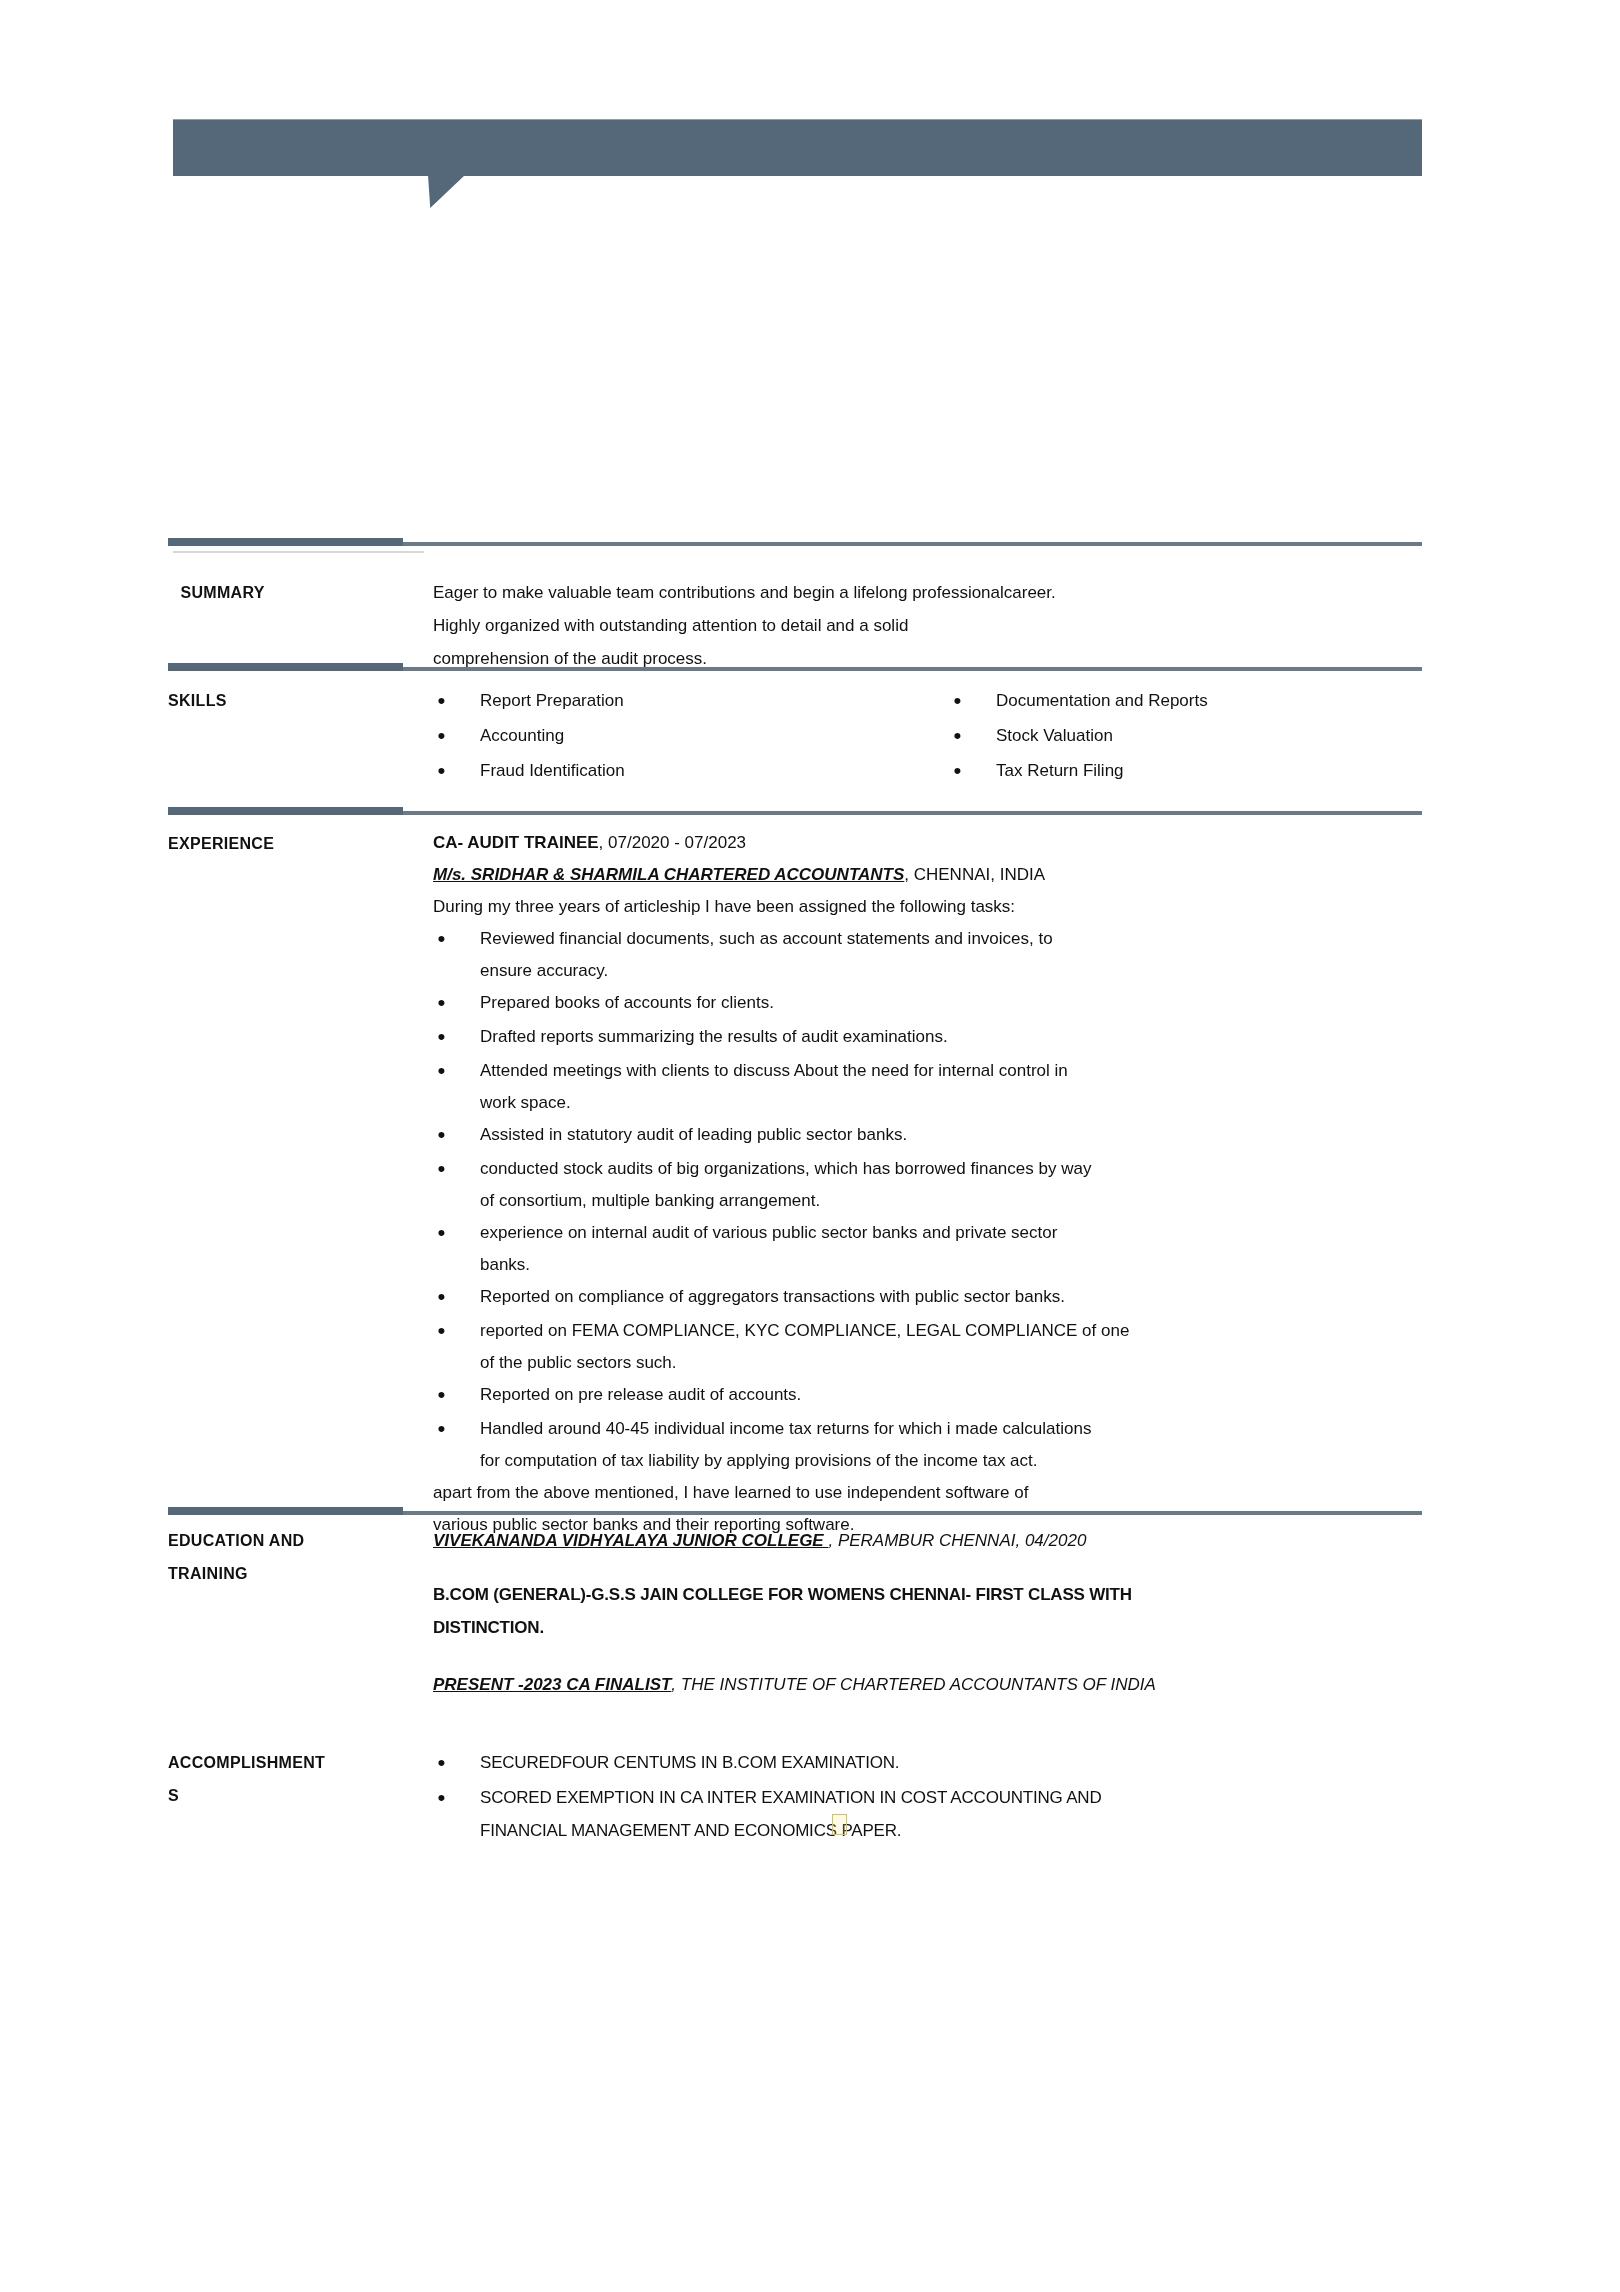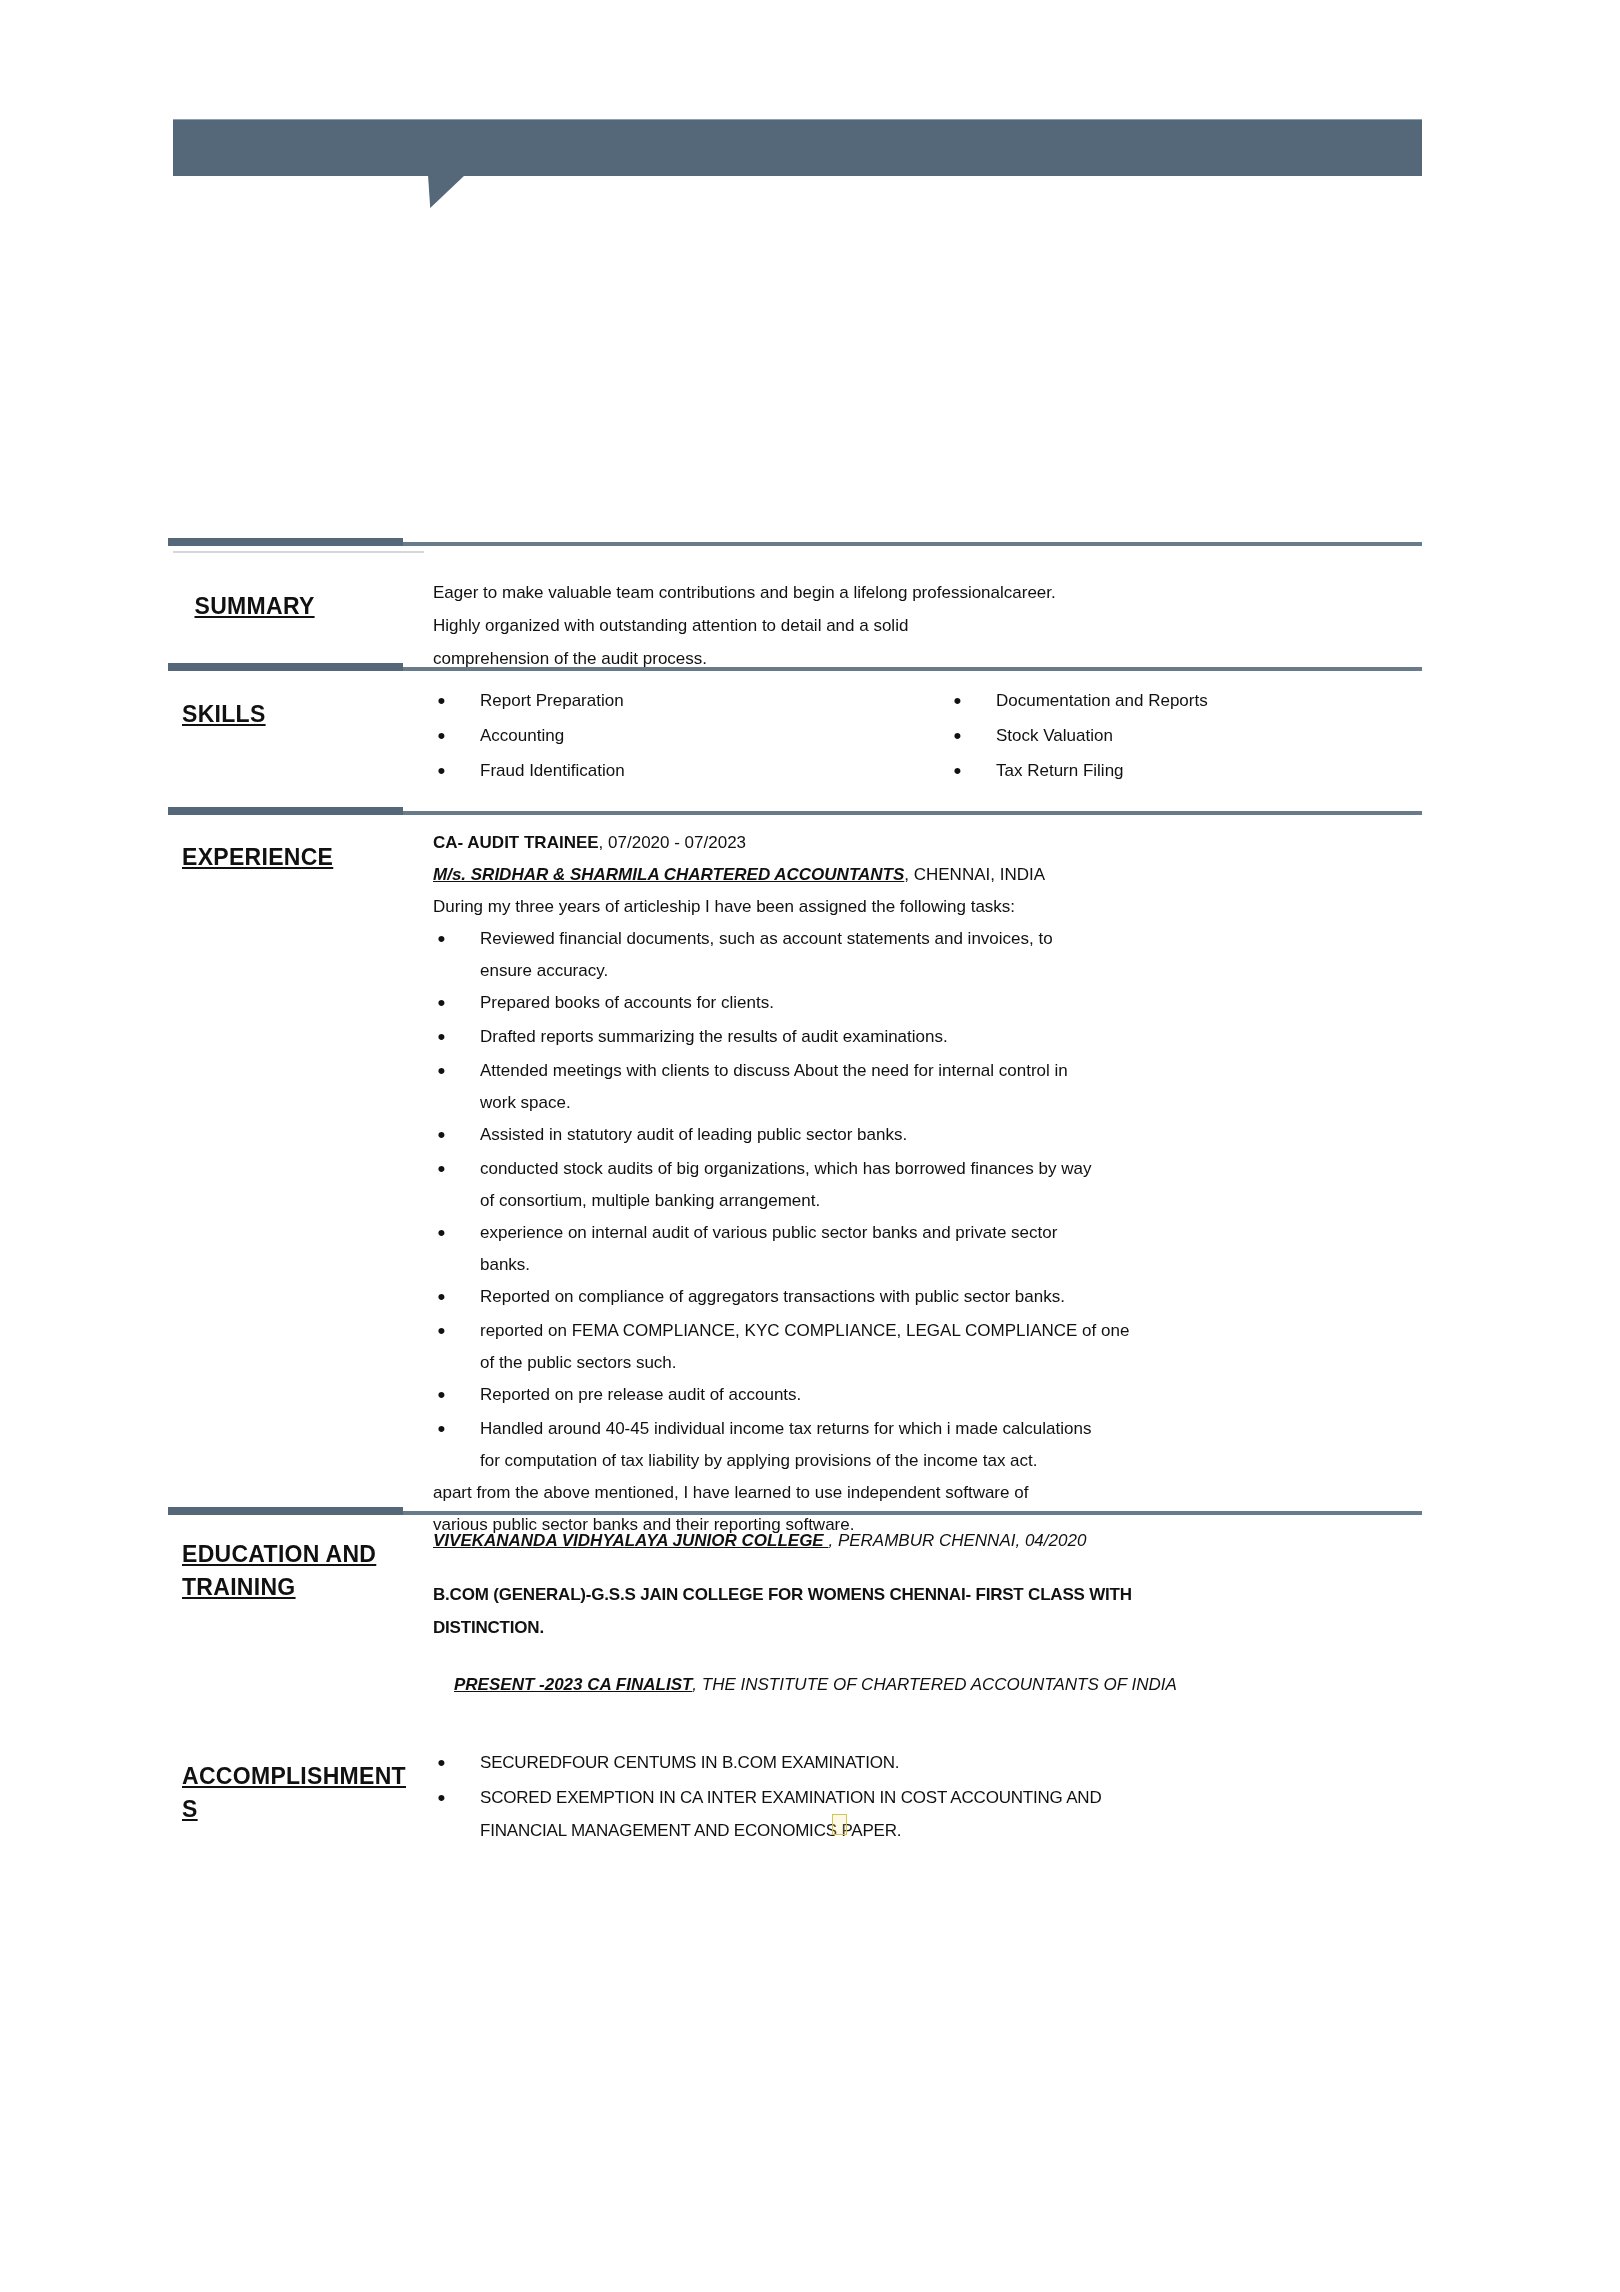--- a/index.html
+++ b/index.html
@@ -43,46 +43,45 @@
   }
   .divider .under {
     position: absolute; left: 4.5px; top: 13.4px;
     width: 251px; height: 1.8px; background: #d3d8dc;
   }
   .cols {
     display: grid;
     grid-template-columns: 265px 1fr;
   }
   .hd {
-    margin: 14px;
-    font-size: 23px; font-weight: bold;
+    margin: 0;
+    font-size: 16px; font-weight: bold;
     line-height: 33px;
     letter-spacing: 0.3px;
     white-space: pre-line;
-    text-decoration: underline;
   }
   .hd.indent { padding-left: 12.5px; }
   .body { font-size: 17px; line-height: 33px; }
   .pre { white-space: pre-line; }
   p { margin: 0; }
   .b  { font-weight: bold; }
   .bi { font-weight: bold; font-style: italic; text-decoration: underline; }
   .i  { font-style: italic; }
   ul.blist { list-style: none; margin: 0; padding: 0; }
   ul.blist li { display: flex; align-items: flex-start; padding-left: 4.5px; gap: 21px; }
   ul.blist .dot { width: 21.5px; flex: 0 0 21.5px; }
   ul.blist .dot::before { content: "\2022"; font-size: 22.4px; }
   
   .skills-grid { display: grid; grid-template-columns: 516px 1fr; }
   
   .xp { line-height: 32px; }
   .xp ul.blist li span.txt { white-space: pre-line; }
   
   .degree { margin-top: 21px; }
-  .present { margin-top: 24px; margin-left: 21px; }
+  .present { margin-top: 24px; }
   
   .caps { letter-spacing: -0.2px; }
   
   .marker {
     position: absolute;
     left: 832px; top: 1814px;
     width: 13.4px; height: 19px;
     border: 1.8px solid #d6c44e;
     background: rgba(240,228,140,0.22);
   }

